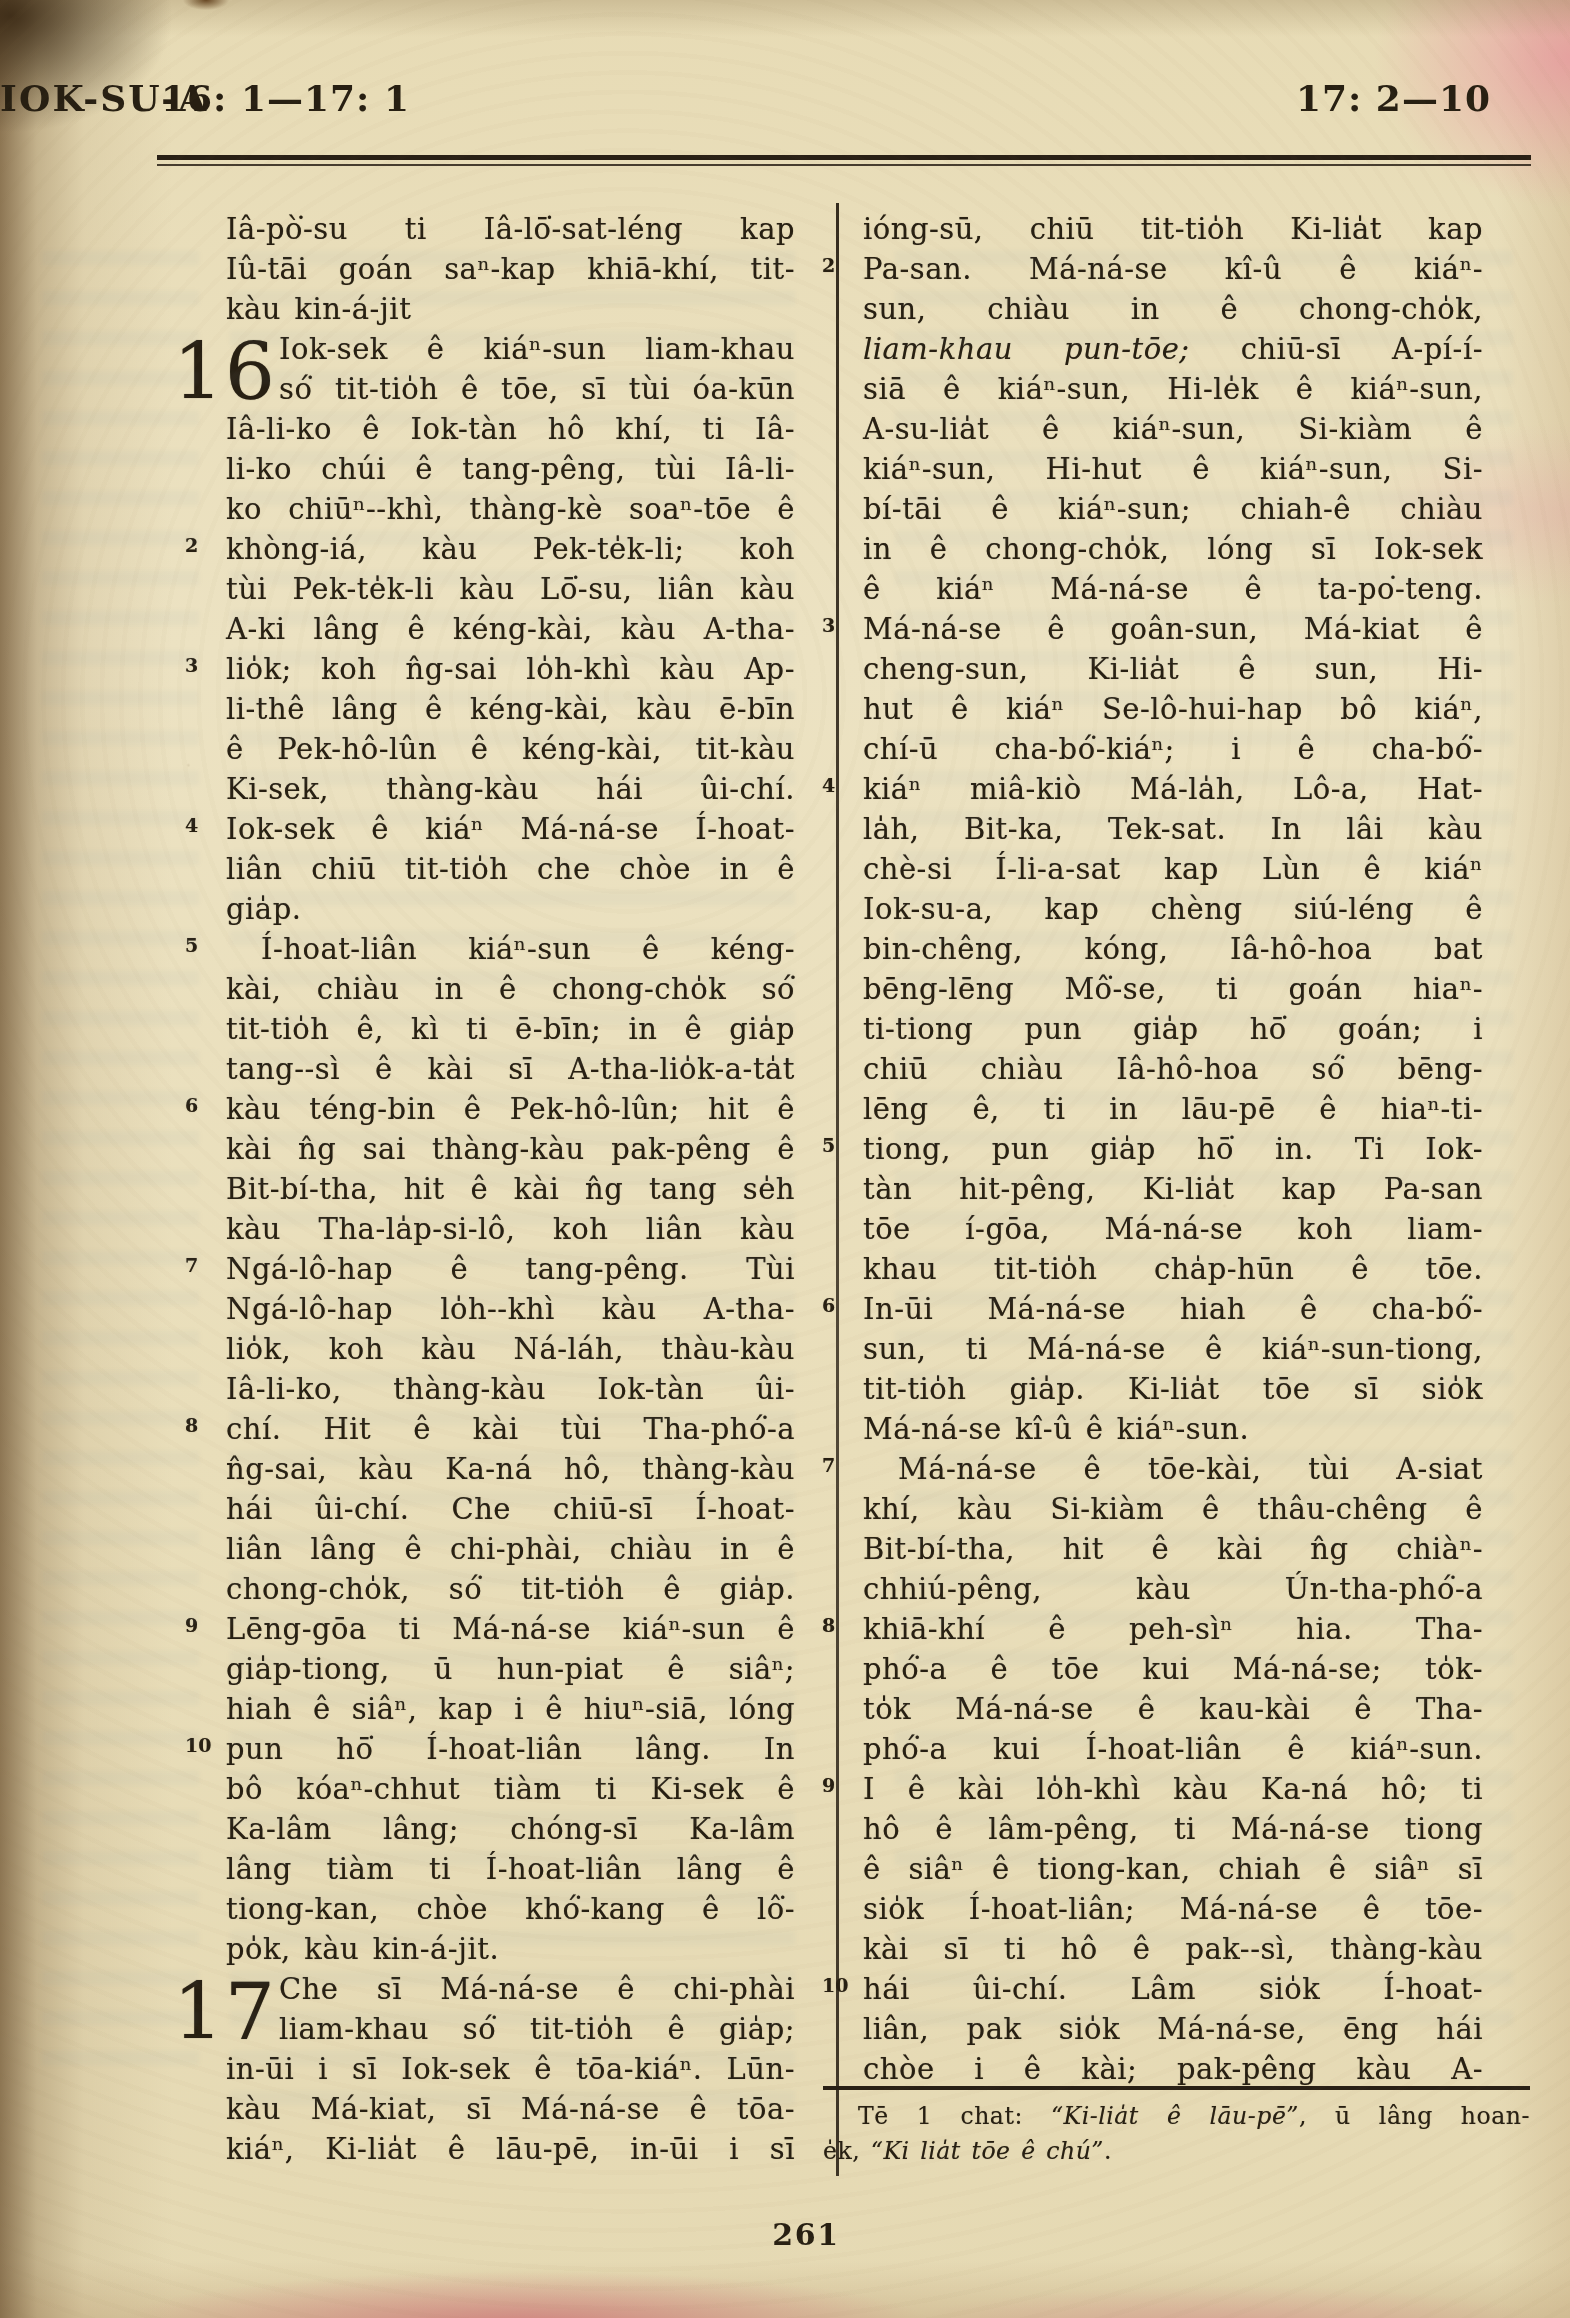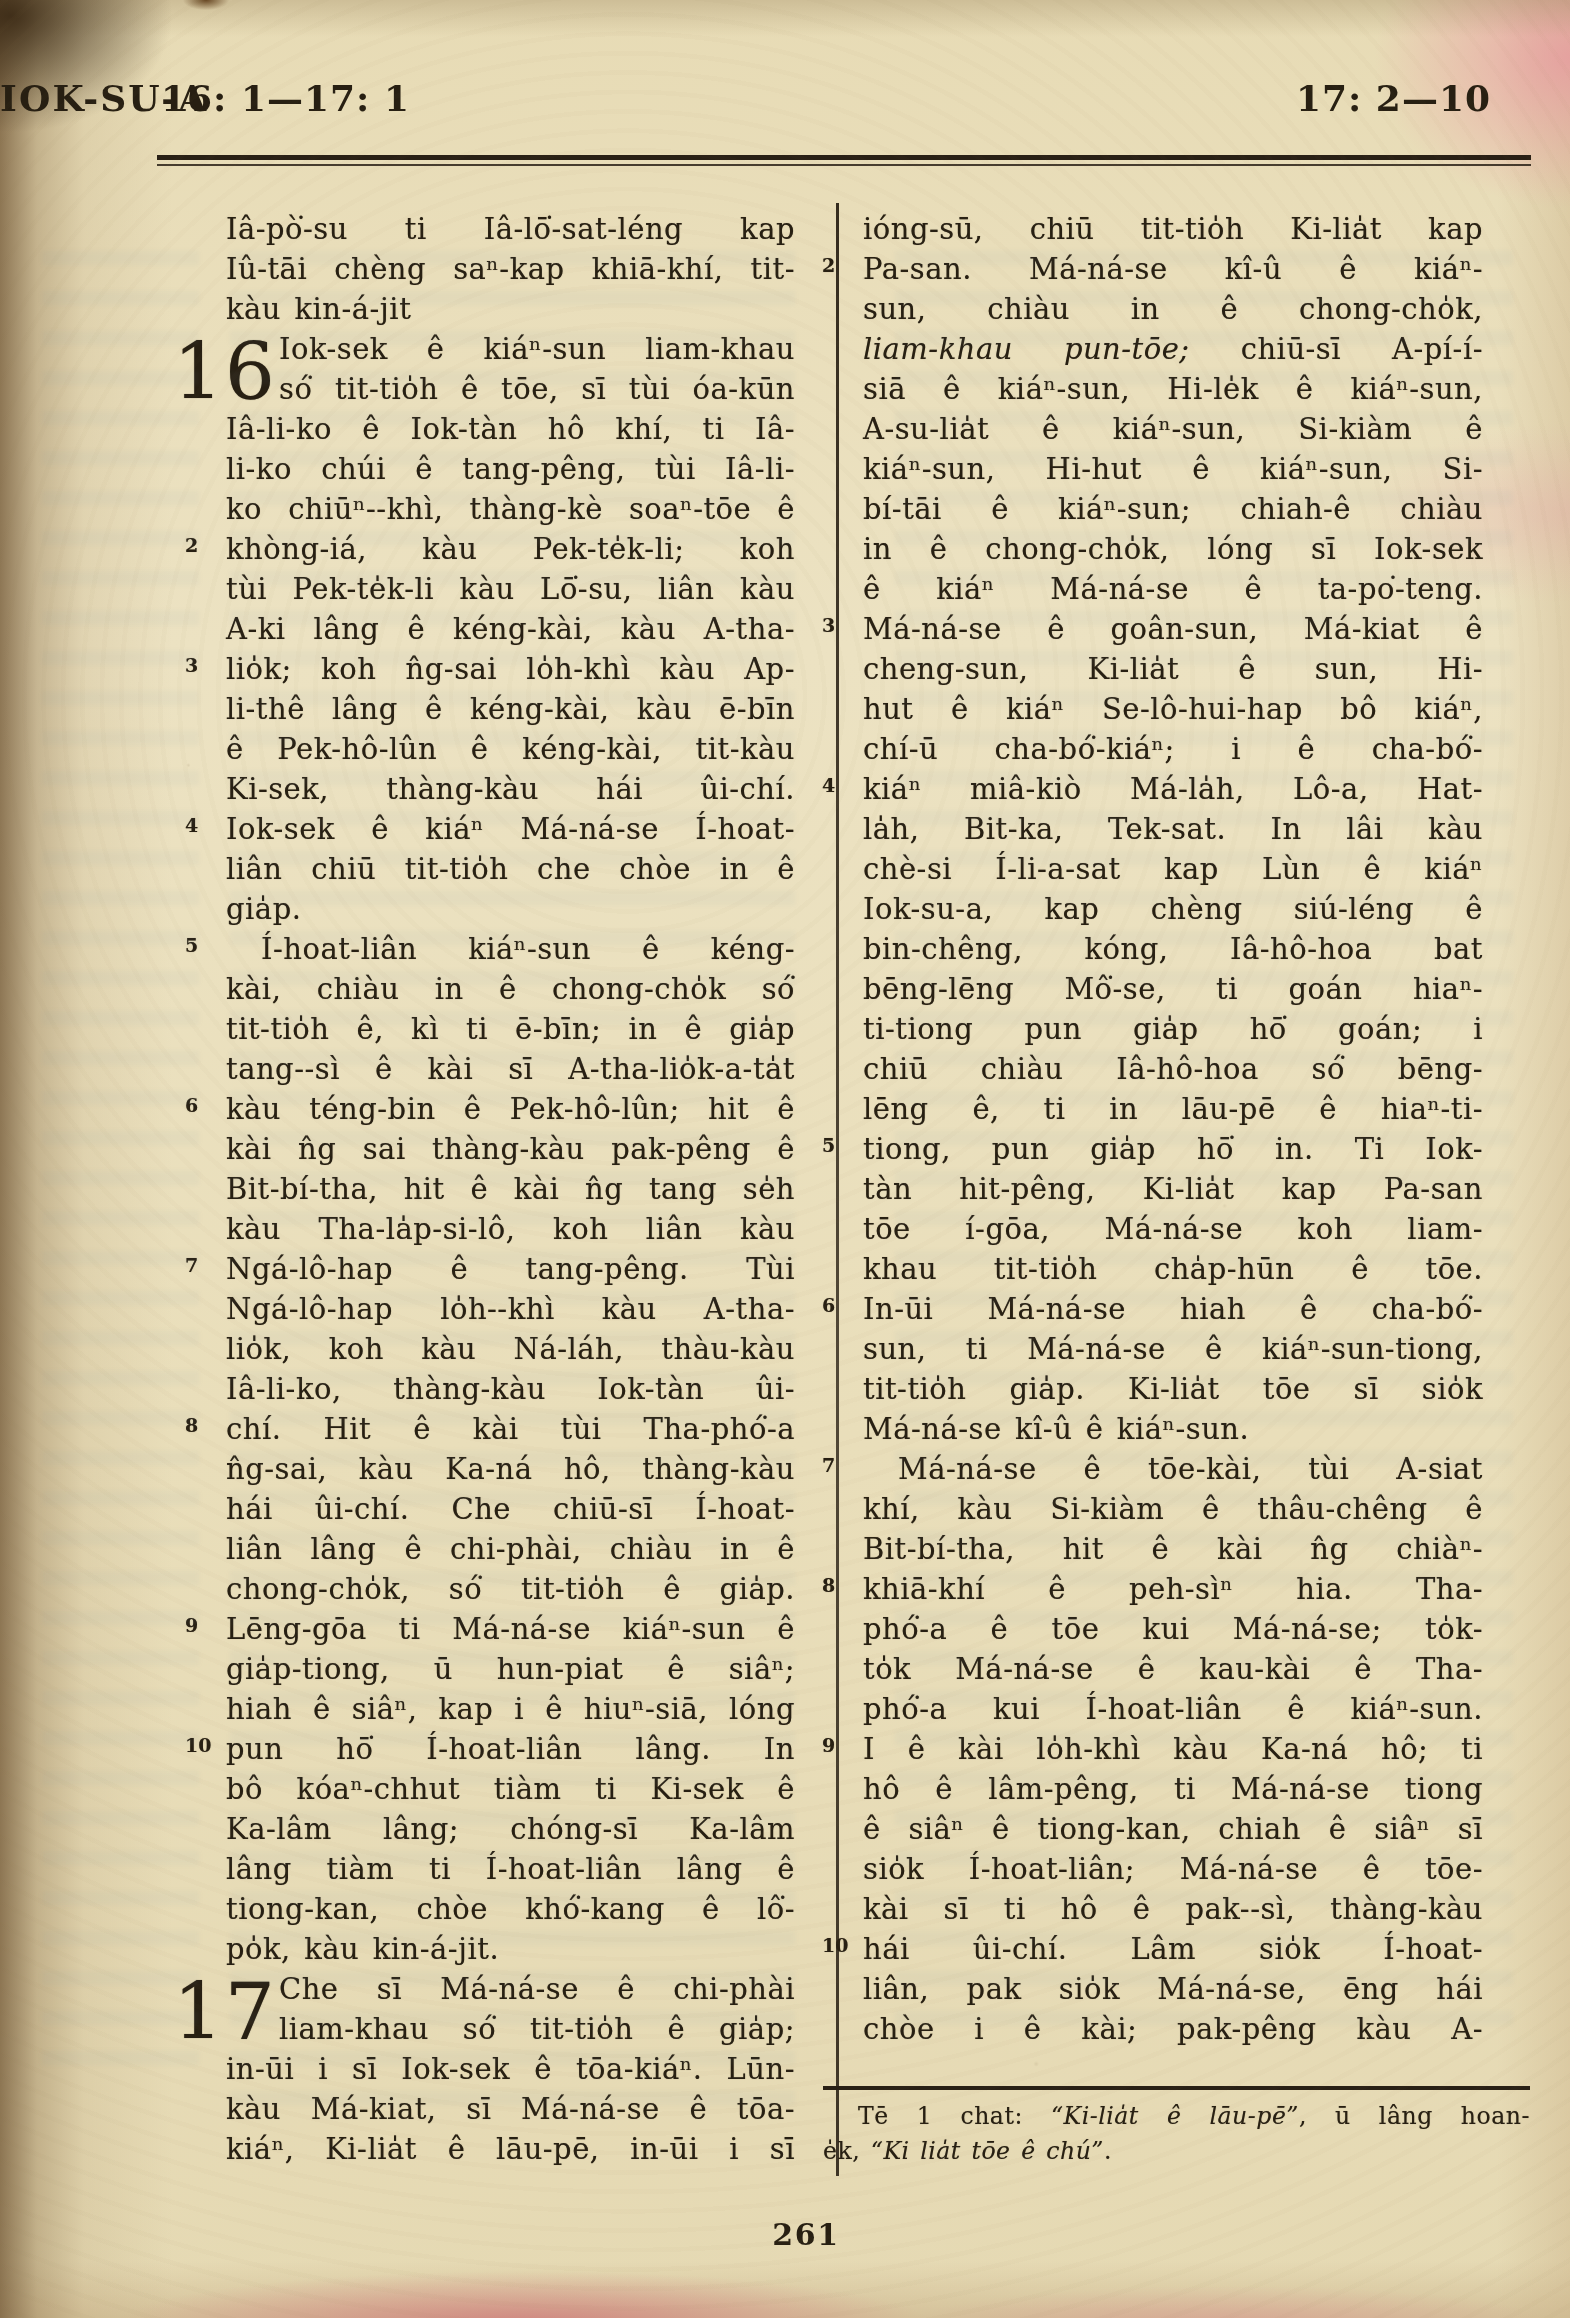--- a/index.html
+++ b/index.html
@@ -75,21 +75,21 @@
     <span class="h-left">16: 1—17: 1</span>
     <span class="h-center">IOK-SU-A</span>
     <span class="h-right">17: 2—10</span>
   </div>
 
   <div class="rule"></div>
   <div class="divider"></div>
 
   <div class="col col-left" id="col-left">
       <div class="line"><span>Iâ-pò͘-su ti Iâ-lō͘-sat-léng kap</span></div>
-      <div class="line"><span>Iû-tāi chèng saⁿ-kap khiā-khí, tit-</span></div>
+      <div class="line"><span>Iû-tāi goán saⁿ-kap khiā-khí, tit-</span></div>
       <div class="line short"><span>kàu kin-á-jit</span></div>
       <div class="line chind"><span class="chnum">16</span><span>Iok-sek ê kiáⁿ-sun liam-khau</span></div>
       <div class="line chind"><span>só͘ tit-tio̍h ê tōe, sī tùi óa-kūn</span></div>
       <div class="line"><span>Iâ-li-ko ê Iok-tàn hô khí, ti Iâ-</span></div>
       <div class="line"><span>li-ko chúi ê tang-pêng, tùi Iâ-li-</span></div>
       <div class="line"><span>ko chiūⁿ--khì, thàng-kè soaⁿ-tōe ê</span></div>
       <div class="line"><span class="verse">2</span><span>khòng-iá, kàu Pek-te̍k-li; koh</span></div>
       <div class="line"><span>tùi Pek-te̍k-li kàu Lō͘-su, liân kàu</span></div>
       <div class="line"><span>A-ki lâng ê kéng-kài, kàu A-tha-</span></div>
       <div class="line"><span class="verse">3</span><span>lio̍k; koh n̂g-sai lo̍h-khì kàu Ap-</span></div>
@@ -159,20 +159,21 @@
       <div class="line"><span>tàn hit-pêng, Ki-lia̍t kap Pa-san</span></div>
       <div class="line"><span>tōe í-gōa, Má-ná-se koh liam-</span></div>
       <div class="line"><span>khau tit-tio̍h cha̍p-hūn ê tōe.</span></div>
       <div class="line"><span class="verse">6</span><span>In-ūi Má-ná-se hiah ê cha-bó͘-</span></div>
       <div class="line"><span>sun, ti Má-ná-se ê kiáⁿ-sun-tiong,</span></div>
       <div class="line"><span>tit-tio̍h gia̍p.  Ki-lia̍t tōe sī sio̍k</span></div>
       <div class="line short"><span>Má-ná-se kî-û ê kiáⁿ-sun.</span></div>
       <div class="line indent"><span class="verse">7</span><span>Má-ná-se ê tōe-kài, tùi A-siat</span></div>
       <div class="line"><span>khí, kàu Si-kiàm ê thâu-chêng ê</span></div>
       <div class="line"><span>Bit-bí-tha, hit ê kài n̂g chiàⁿ-</span></div>
+      <div class="line"><span>chhiú-pêng, kàu Ún-tha-phó͘-a</span></div>
       <div class="line"><span class="verse">8</span><span>khiā-khí ê peh-sìⁿ hia.  Tha-</span></div>
       <div class="line"><span>phó͘-a ê tōe kui Má-ná-se; to̍k-</span></div>
       <div class="line"><span>to̍k Má-ná-se ê kau-kài ê Tha-</span></div>
       <div class="line"><span>phó͘-a kui Í-hoat-liân ê kiáⁿ-sun.</span></div>
       <div class="line"><span class="verse">9</span><span>I ê kài lo̍h-khì kàu Ka-ná hô; ti</span></div>
       <div class="line"><span>hô ê lâm-pêng, ti Má-ná-se tiong</span></div>
       <div class="line"><span>ê siâⁿ ê tiong-kan, chiah ê siâⁿ sī</span></div>
       <div class="line"><span>sio̍k Í-hoat-liân; Má-ná-se ê tōe-</span></div>
       <div class="line"><span>kài sī ti hô ê pak--sì, thàng-kàu</span></div>
       <div class="line"><span class="verse">10</span><span>hái ûi-chí.  Lâm sio̍k Í-hoat-</span></div>

